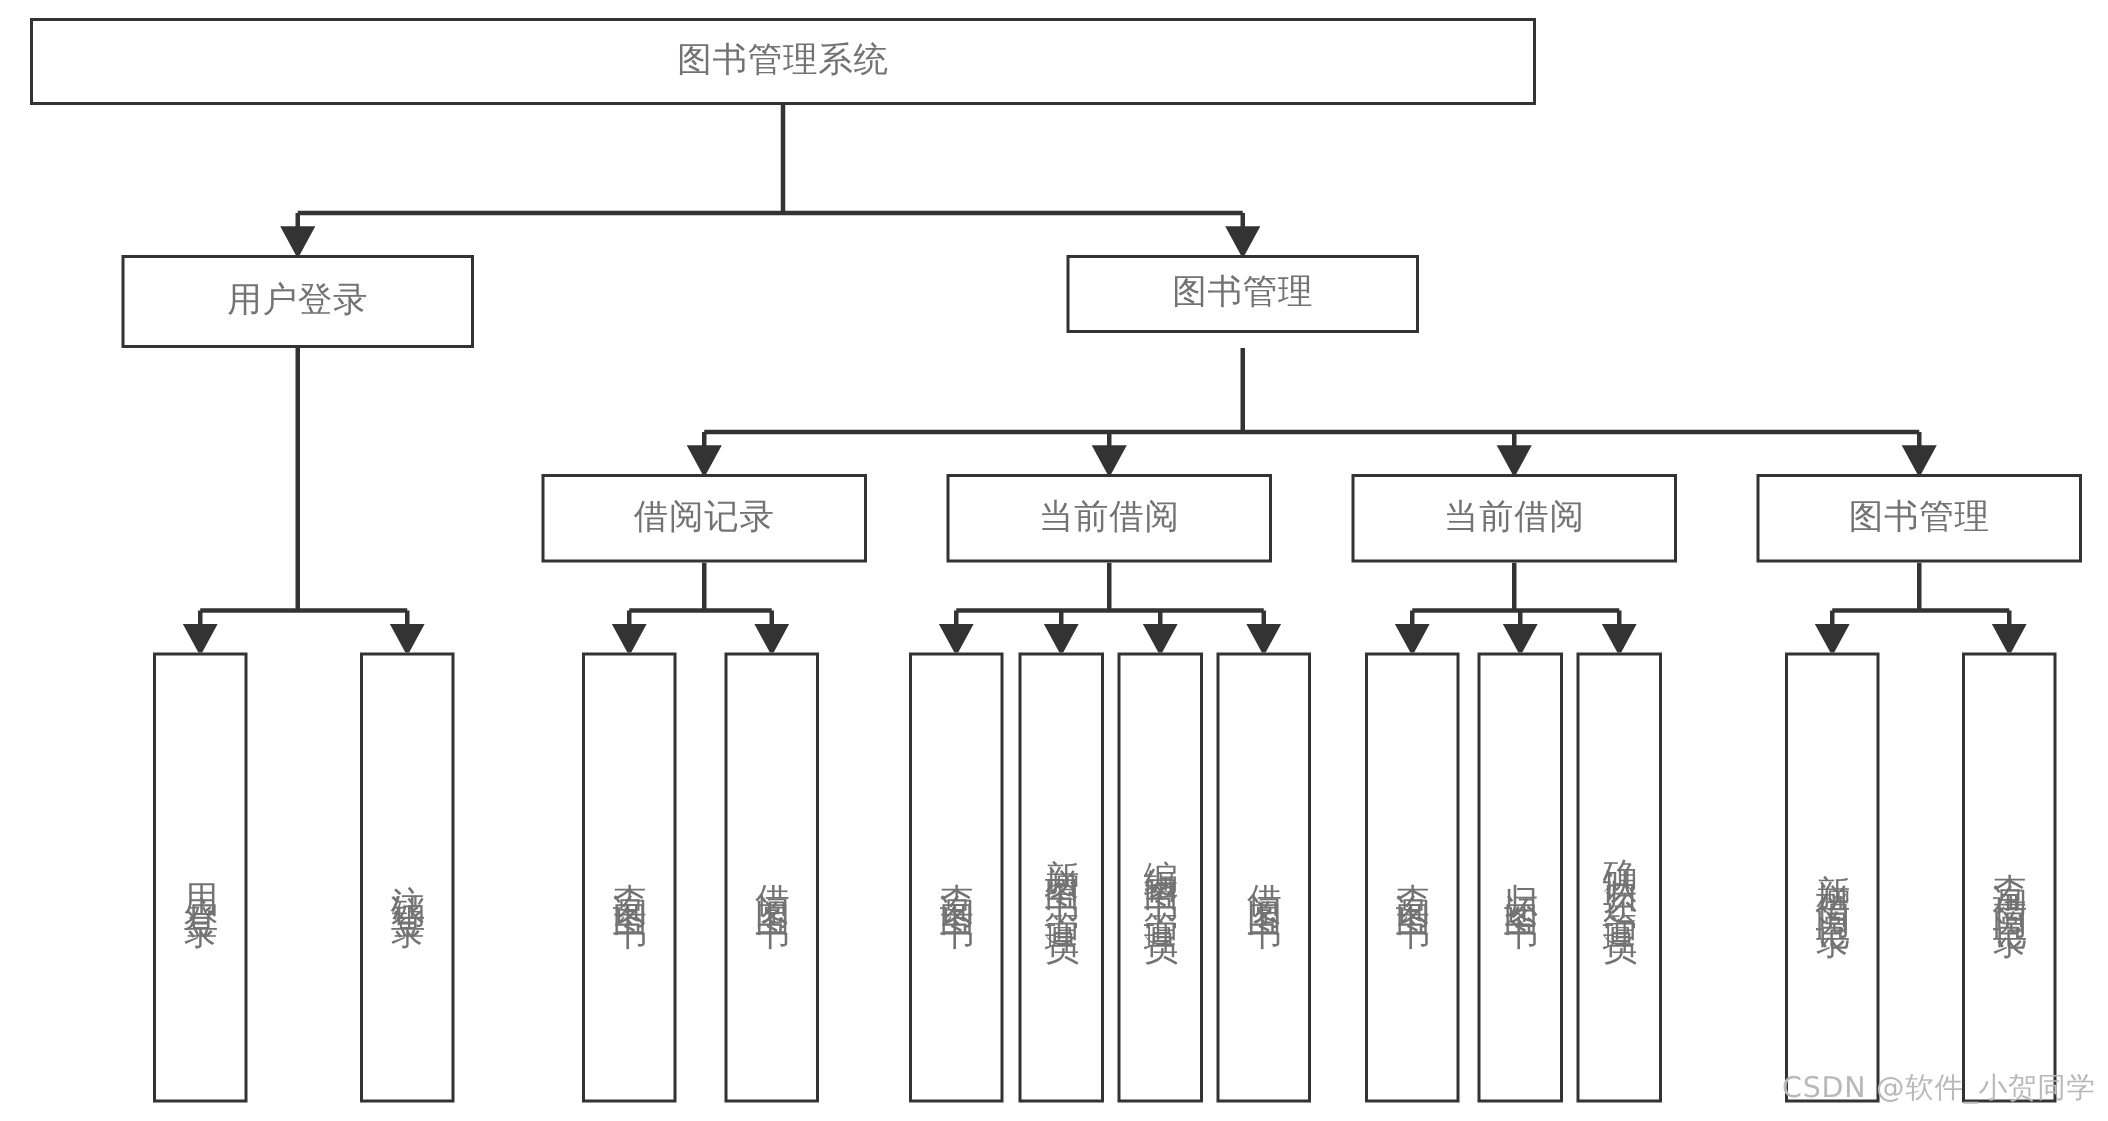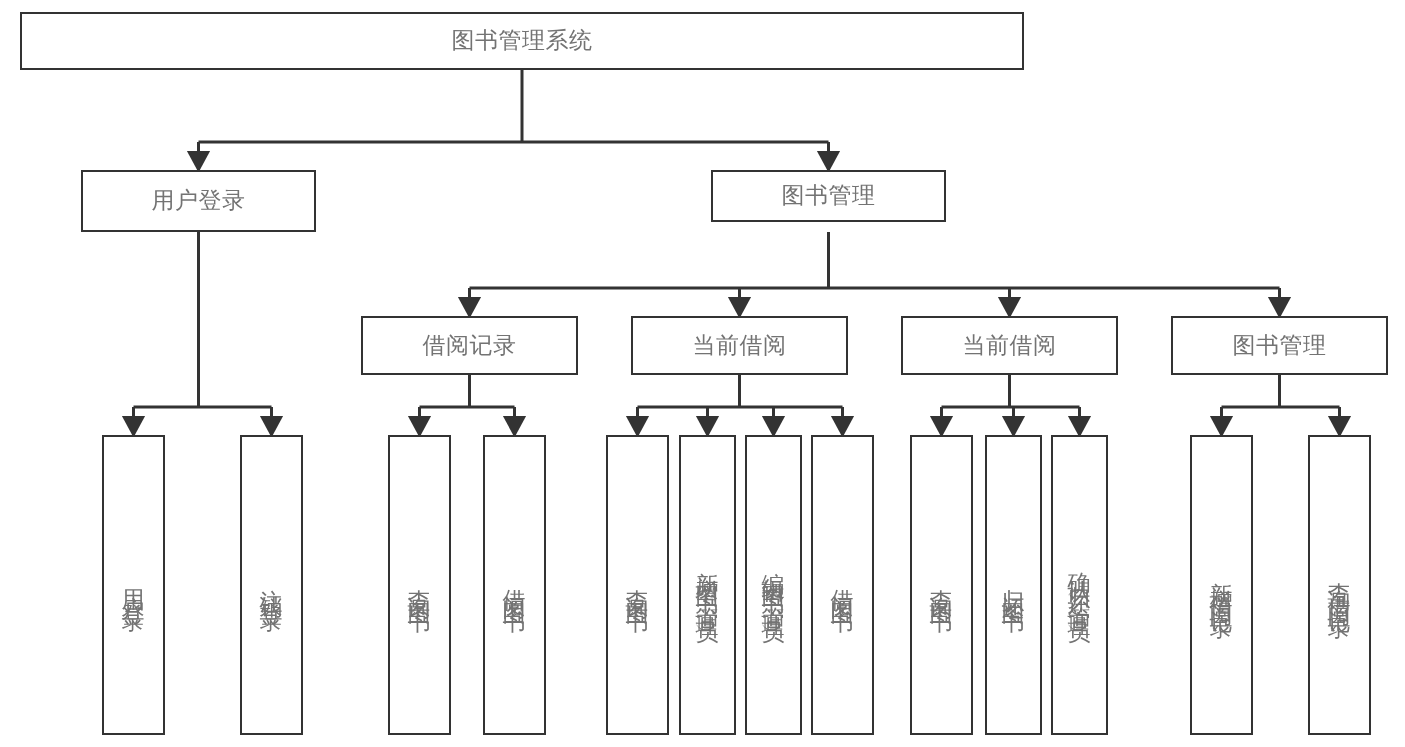--- a/index.html
+++ b/index.html
@@ -168,14 +168,15 @@
         <span class="label">确认归还（管理员）</span>
       </div>
       <div class="node vert" style="left: 1190px; top: 435px; width: 63px; height: 300px;">
         <span class="label">新增借阅记录</span>
       </div>
       <div class="node vert" style="left: 1308px; top: 435px; width: 63px; height: 300px;">
         <span class="label">查询借阅记录</span>
       </div>
     </div>
 
+  <div id="watermark">CSDN @软件_小贺同学</div>
 
 </div>
 
 </body></html>

